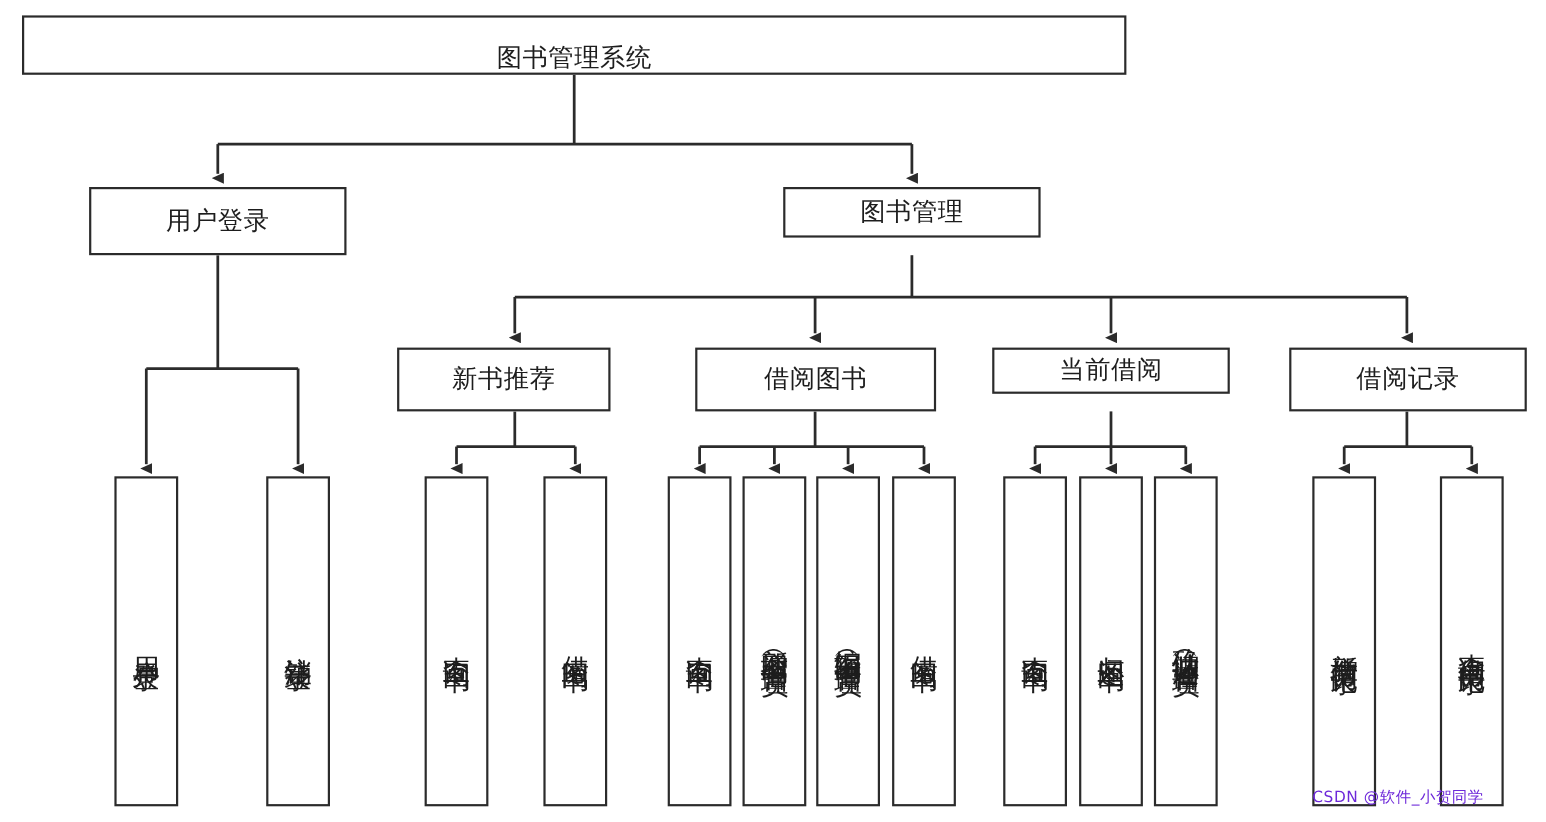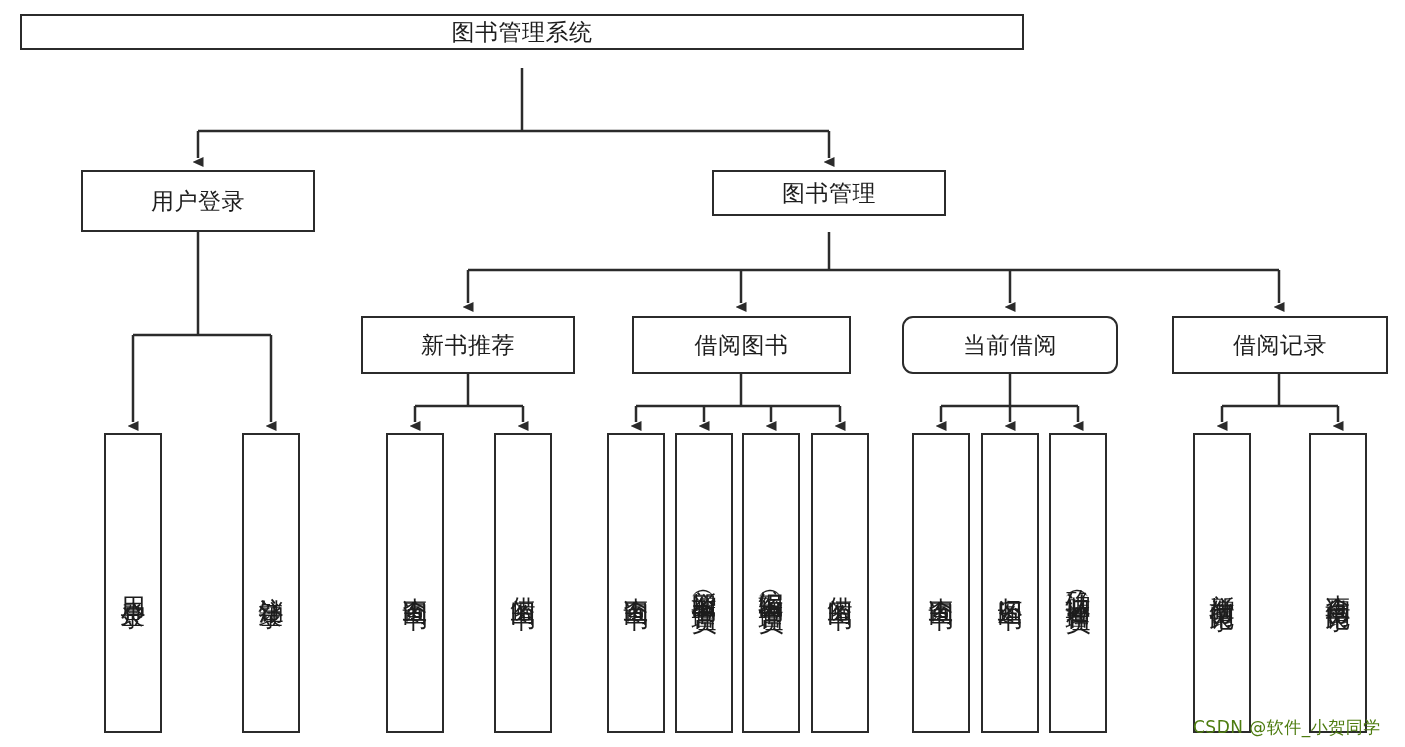--- a/index.html
+++ b/index.html
@@ -60,22 +60,22 @@
   }
   .vwrap {
     height: 100%;
     display: flex;
     align-items: center;
     justify-content: center;
     width: 100%;
   }
   .watermark {
     position: absolute;
-    font-size: 17px;
-    color: #4d7c0f;
+    font-size: 14px;
+    color: #6d28d9;
     letter-spacing: 0.5px;
     white-space: nowrap;
     user-select: none;
   }
 </style>
 </head>
 <body>
 
 <div id="canvas">
 
@@ -123,38 +123,38 @@
       <path d="M1010,406 L1010,422" marker-end="url(#arrow)"></path>
       <path d="M1078,406 L1078,422" marker-end="url(#arrow)"></path>
 
       <path d="M1279,374 L1279,406"></path>
       <path d="M1222,406 L1338,406"></path>
       <path d="M1222,406 L1222,422" marker-end="url(#arrow)"></path>
       <path d="M1338,406 L1338,422" marker-end="url(#arrow)"></path>
     </g>
   </svg>
 
-  <div class="node horiz root" style="left:20px; top:14px; width:1004px; height:36px;">
+  <div class="node horiz root" style="left:20px; top:14px; width:1004px; height:54px;align-items:flex-end;">
     <span class="lbl">图书管理系统</span>
   </div>
 
   <div class="node horiz" style="left:81px; top:170px; width:234px; height:62px;">
     <span class="lbl">用户登录</span>
   </div>
   <div class="node horiz" style="left:712px; top:170px; width:234px; height:46px;">
     <span class="lbl">图书管理</span>
   </div>
 
-  <div class="node horiz" style="left:361px; top:316px; width:214px; height:58px;">
+  <div class="node horiz" style="left:361px; top:316px; width:194px; height:58px;">
     <span class="lbl">新书推荐</span>
   </div>
   <div class="node horiz" style="left:632px; top:316px; width:219px; height:58px;">
     <span class="lbl">借阅图书</span>
   </div>
-  <div class="node horiz" style="left:902px; top:316px; width:216px; height:58px;border-radius:11px;">
+  <div class="node horiz" style="left:902px; top:316px; width:216px; height:42px;">
     <span class="lbl">当前借阅</span>
   </div>
   <div class="node horiz" style="left:1172px; top:316px; width:216px; height:58px;">
     <span class="lbl">借阅记录</span>
   </div>
 
   <div class="node vert" style="left:104px; top:433px; width:58px; height:300px;">
     <span class="vwrap">
         <span class="lbl">用户登录</span>
       </span>

